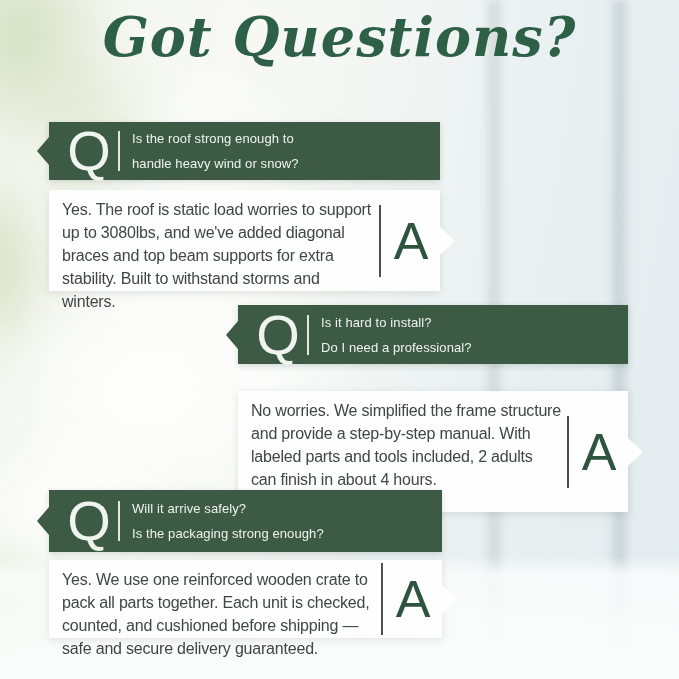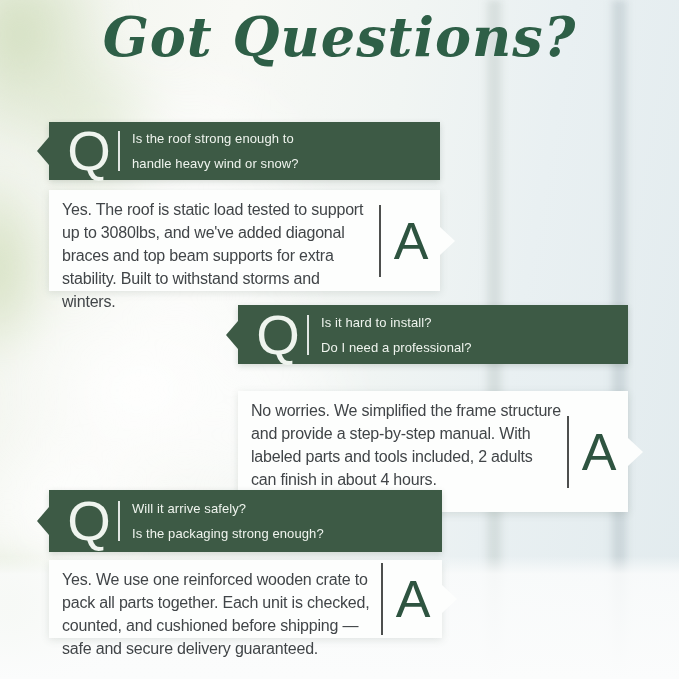--- a/index.html
+++ b/index.html
@@ -86,21 +86,21 @@
 
   <section>
     <div class="qbar b1q">
       <div class="notch"></div>
       <span class="q-letter">Q</span>
       <div class="q-divider"></div>
       <div class="q-text">Is the roof strong enough to
 handle heavy wind or snow?</div>
     </div>
     <div class="abox b1a">
-      <div class="a-text">Yes. The roof is static load tested to support
+      <div class="a-text">Yes. The roof is static load worries to support
 up to 3080lbs, and we've added diagonal
 braces and top beam supports for extra
 stability. Built to withstand storms and winters.</div>
       <div class="a-divider"></div>
       <span class="a-letter">A</span>
       <div class="tip"></div>
     </div>
   </section>
 
   <section>

